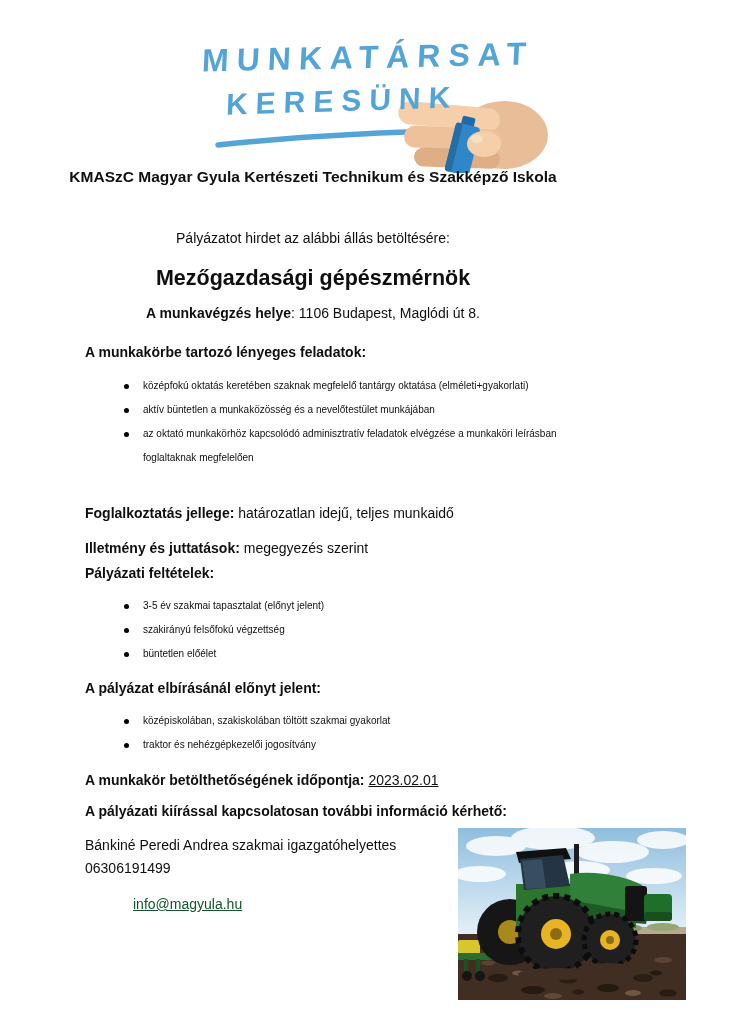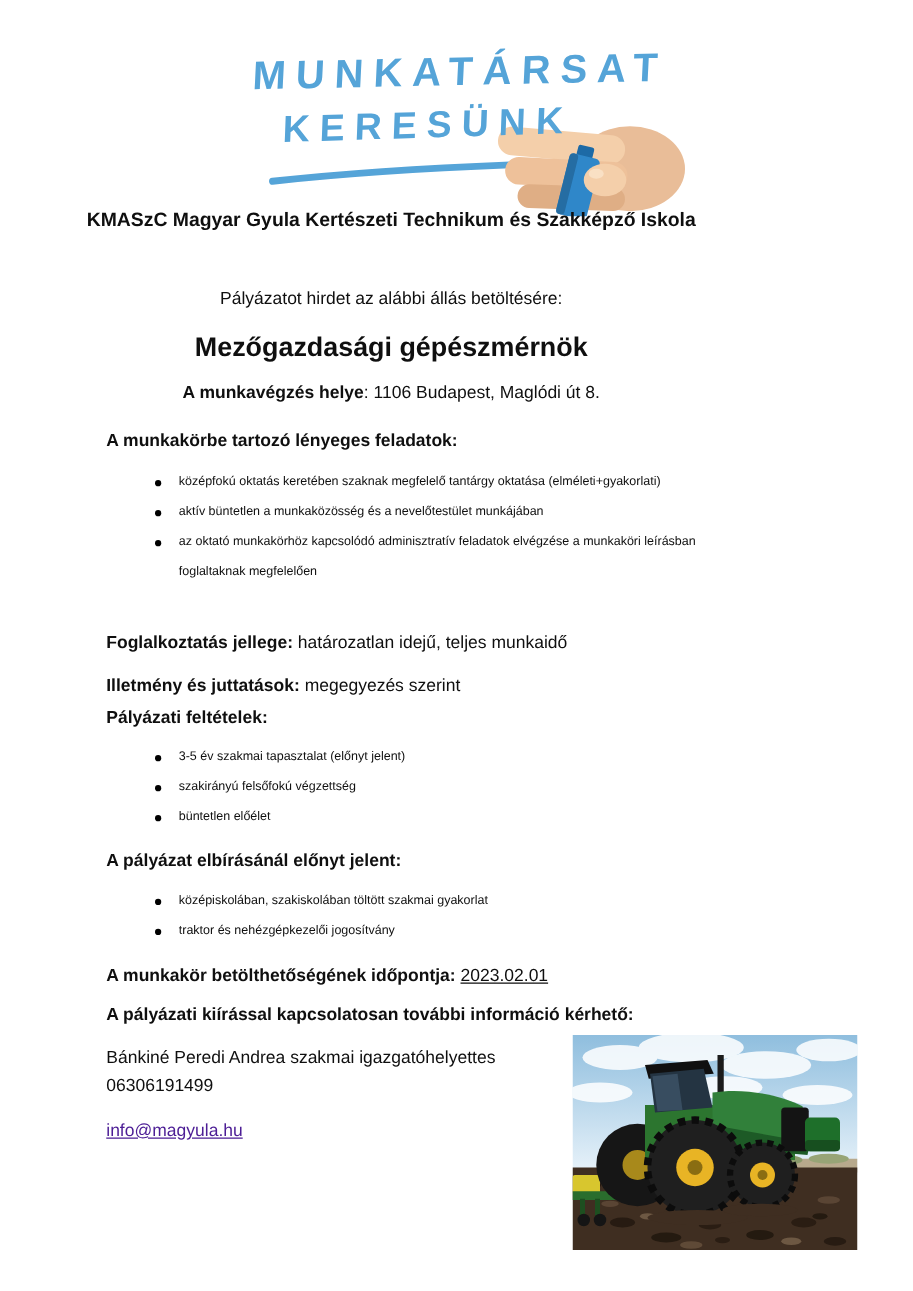--- a/index.html
+++ b/index.html
@@ -35,21 +35,21 @@
   .contact-email { top:894px; }
 
   ul.blist { list-style:none; width:515px; }
   .blist-tasks { left:85px; top:374px; }
   .blist-cond { left:85px; top:594px; }
   .blist-adv { left:85px; top:709px; }
   ul.blist li { position:relative; padding-left:58px; font-size:10px; line-height:24px; }
   ul.blist li::before { content:""; position:absolute; left:39px; top:10px; width:5px; height:5px; border-radius:50%; background:#000; }
 
   .underline { text-decoration:underline; }
-  a.email { color:#4c1d95; text-decoration:underline; font-size:14px; }
+  a.email { color:#14532d; text-decoration:underline; font-size:14px;margin-left:48px; }
 
   .tractor { left:458px; top:828px; width:228px; height:172px; }
 </style>
 </head>
 <body>
 
 <div class="abs hero">
   <svg class="hero-svg" width="430" height="140" viewBox="0 0 430 140">
 
     <path d="M68 112 C150 103 240 99 316 97" stroke="#55a4d8" stroke-width="5.5" fill="none" stroke-linecap="round"></path>

